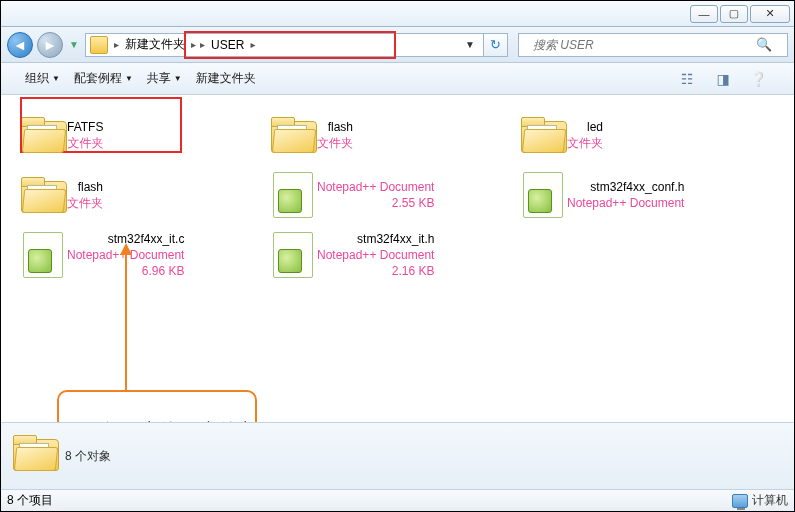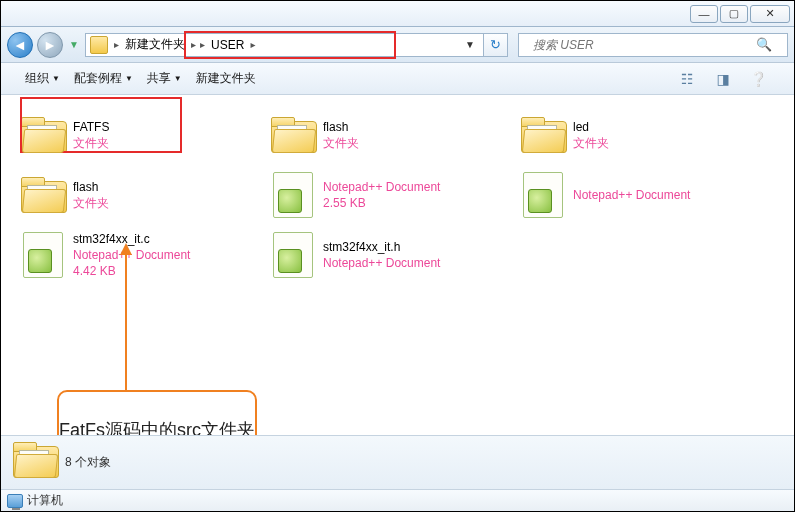--- a/index.html
+++ b/index.html
@@ -34,21 +34,21 @@
 
 .toolbar { height: 32px; background: linear-gradient(#f6fafe, #e5eef7); border-bottom: 1px solid #c5d3e0; display: flex; align-items: center; padding: 0 24px; gap: 14px; font-size: 12px; }
 .tb-item { display: flex; align-items: center; gap: 3px; color: #1a1a1a; }
 .tb-dd { font-size: 8px; }
 .tb-spacer { flex: 1; }
 .tb-icon { width: 22px; height: 20px; border:1px solid transparent; display:flex;align-items:center;justify-content:center; font-size:14px; color:#5a7fa0; }
 
 
 .content { position: relative; height: 390px; background: #fff; padding: 10px 14px; overflow: hidden; }
 .items { display: flex; flex-wrap: wrap; gap: 0 0; }
-.item { width: 250px; height: 60px; display: flex; align-items: center; gap: 6px; padding: 4px; }
+.item { width: 250px; height: 60px; display: flex; align-items: center; padding: 4px; text-align: right; }
 .item-icon { width: 48px; height: 48px; flex-shrink: 0; display:flex; align-items:center; justify-content:center; }
 .folder-icon { position:relative; width:44px; height:36px; }
 .folder-icon::before { content:""; position:absolute; bottom:0; left:0; width:44px; height:30px; background:linear-gradient(#ffe9a6,#f3c94b); border:1px solid #caa632; border-radius:2px 4px 3px 3px; }
 .folder-icon::after { content:""; position:absolute; top:0; left:0; width:22px; height:8px; background:linear-gradient(#ffeeb6,#f6d56a); border:1px solid #caa632; border-radius:2px 2px 0 0; }
 .folder-sheet { position:absolute; left:6px; bottom:2px; width:30px; height:26px; background:#fdfdf9; border:1px solid #b8b89e; z-index:1; }
 .folder-front { position:absolute; bottom:0; left:2px; width:42px; height:24px; background:linear-gradient(160deg,#fff2c6,#f4cd55); border:1px solid #d1ab3a; border-radius:2px 3px 3px 3px; transform:skewX(-6deg); z-index:2;}
 .file-icon { position:relative; width:40px; height:46px; background:#fefefa; border:1px solid #a5c47e; border-radius:2px; }
 .file-icon::after { content:""; position:absolute; left:4px; bottom:4px; width:22px; height:22px; background:radial-gradient(circle at 35% 35%,#d8f0a0,#88c040); border:1px solid #5a9020; border-radius:3px; }
 .file-icon .gecko { position:absolute; left:7px; bottom:7px; font-size:12px; color:#3a6010; }
 .item-text { display: flex; flex-direction: column; font-size: 12px; line-height: 1.35; }
@@ -57,21 +57,21 @@
 
 
 .hb-fatfs { top: 96px; left: 19px; width: 162px; height: 56px; }
 
 
 .callout { position: absolute; top: 295px; left: 56px; width: 200px; height: 80px; border: 2px solid #f08020; border-radius: 10px; background: #fff; display: flex; flex-direction: row; align-items: center; justify-content: center; font-size: 18px; color: #222; }
 .callout-arrow { position: absolute; top: 150px; left: 124px; width: 2px; height: 146px; background: #f08020; }
 .callout-arrow::before { content:""; position:absolute; top:-2px; left:-5px; width:0;height:0;border-left:6px solid transparent;border-right:6px solid transparent;border-bottom:12px solid #f08020; }
 
 
-.details { position: absolute; left:0; right:0; bottom: 22px; height: 54px; background: linear-gradient(#f3f8fc,#e6eff7); border-top: 1px solid #c5d3e0; display: flex; align-items: center; padding: 0 12px; gap: 10px; }
+.details { position: absolute; left:0; right:0; bottom: 22px; height: 67px; background: linear-gradient(#f3f8fc,#e6eff7); border-top: 1px solid #c5d3e0; display: flex; align-items: center; padding: 0 12px; gap: 10px; }
 .det-icon { width: 42px; height: 42px; }
 .det-text { font-size: 12px; color: #333; }
 
 
 .statusbar { position: absolute; left:0; right:0; bottom:0; height: 22px; background: linear-gradient(#f7fbfe,#e9eff5); border-top: 1px solid #c5d3e0; display: flex; align-items: center; padding: 0 6px; font-size: 12px; }
 .status-left { flex: 1; }
 .status-right { display: flex; align-items: center; gap: 4px; color: #333; }
 .comp-icon { width:16px; height:14px; background:linear-gradient(#a6d0f3,#5a9fd8); border:1px solid #3a7fb8; border-radius:2px; position:relative; }
 .comp-icon::after { content:""; position:absolute; bottom:-3px; left:4px; width:8px; height:2px; background:#888; }
 </style>
@@ -193,44 +193,46 @@
           <div class="item-sub">2.55 KB</div>
         </div>
       </div>
       <div class="item">
         <div class="item-icon">
           <div class="file-icon">
             <span class="gecko">✎</span>
           </div>
         </div>
         <div class="item-text">
+          <div class="item-name">stm32f4xx_conf.h</div>
           <div class="item-sub">Notepad++ Document</div>
         </div>
       </div>
       <div class="item">
         <div class="item-icon">
           <div class="file-icon">
             <span class="gecko">✎</span>
           </div>
         </div>
         <div class="item-text">
           <div class="item-name">stm32f4xx_it.c</div>
           <div class="item-sub">Notepad++ Document</div>
-          <div class="item-sub">4.42 KB</div>
+          <div class="item-sub">6.96 KB</div>
         </div>
       </div>
       <div class="item">
         <div class="item-icon">
           <div class="file-icon">
             <span class="gecko">✎</span>
           </div>
         </div>
         <div class="item-text">
           <div class="item-name">stm32f4xx_it.h</div>
           <div class="item-sub">Notepad++ Document</div>
+          <div class="item-sub">2.16 KB</div>
         </div>
       </div>
     </div>
 
   <div class="callout-arrow"></div>
   <div class="callout">
     <div>FatFs源码中的</div>
     <div>src文件夹</div>
   </div>
 </div>
@@ -241,17 +243,18 @@
   <div class="det-icon">
     <div class="folder-icon">
         <div class="folder-sheet"></div>
         <div class="folder-front"></div>
       </div>
   </div>
   <div class="det-text">8 个对象</div>
 </div>
 
 <div class="statusbar">
+  <div class="status-left">8 个项目</div>
   <div class="status-right">
     <div class="comp-icon"></div>
     <span>计算机</span>
   </div>
 </div>
 
 </body></html>

